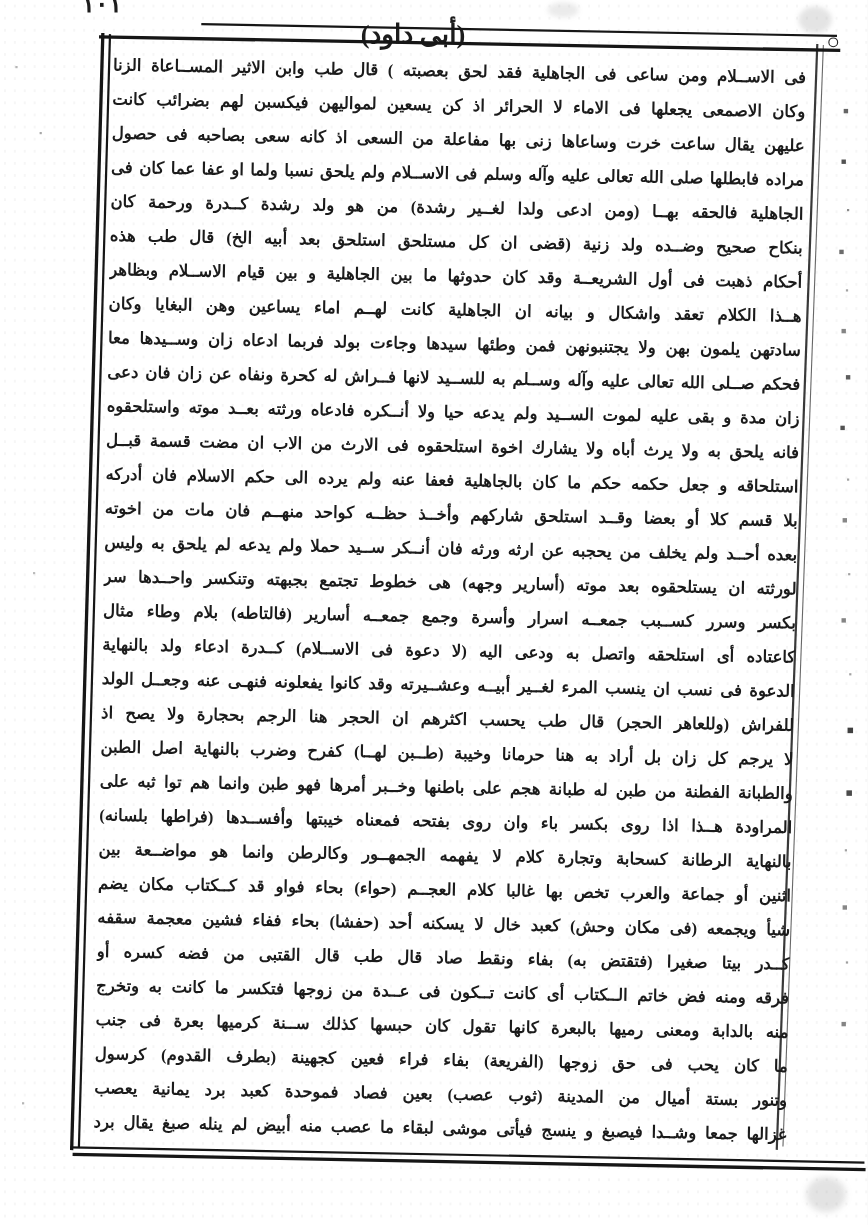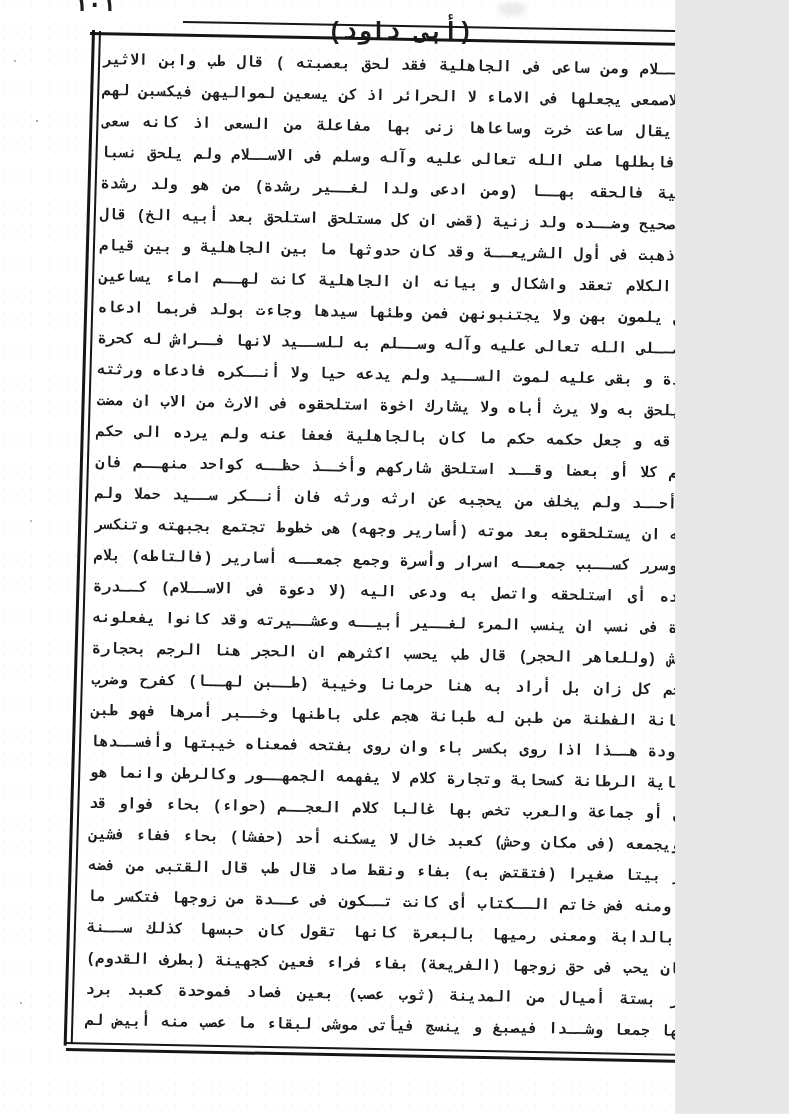--- a/index.html
+++ b/index.html
@@ -1,21 +1,21 @@
 <!DOCTYPE html>
 <html lang="ar"><head>
 <meta charset="utf-8">
 <style>
   html,body{margin:0;padding:0;background:#e8e8e8;}
   .sheet{
-    position:relative;width:675px;height:1114px;overflow:hidden;
+    position:relative;width:789px;height:1114px;overflow:hidden;
     background:#ffffff;
     background-image:radial-gradient(rgba(0,0,0,0.035) 1px, transparent 1px);
     background-size:9px 11px;
-    font-family:Liberation Mono, monospace;
+    font-family:Liberation Serif, serif;
   }
   .pagenum{
     position:absolute;left:74px;top:-10px;font-size:23px;font-weight:700;color:#1c1c1c;
   }
   .header{
     position:absolute;left:328px;top:17px;width:150px;text-align:left;
     font-size:24px;font-weight:700;color:#1c1c1c;direction:rtl;
   }
   
   .stroke{position:absolute;background:#161616;}

